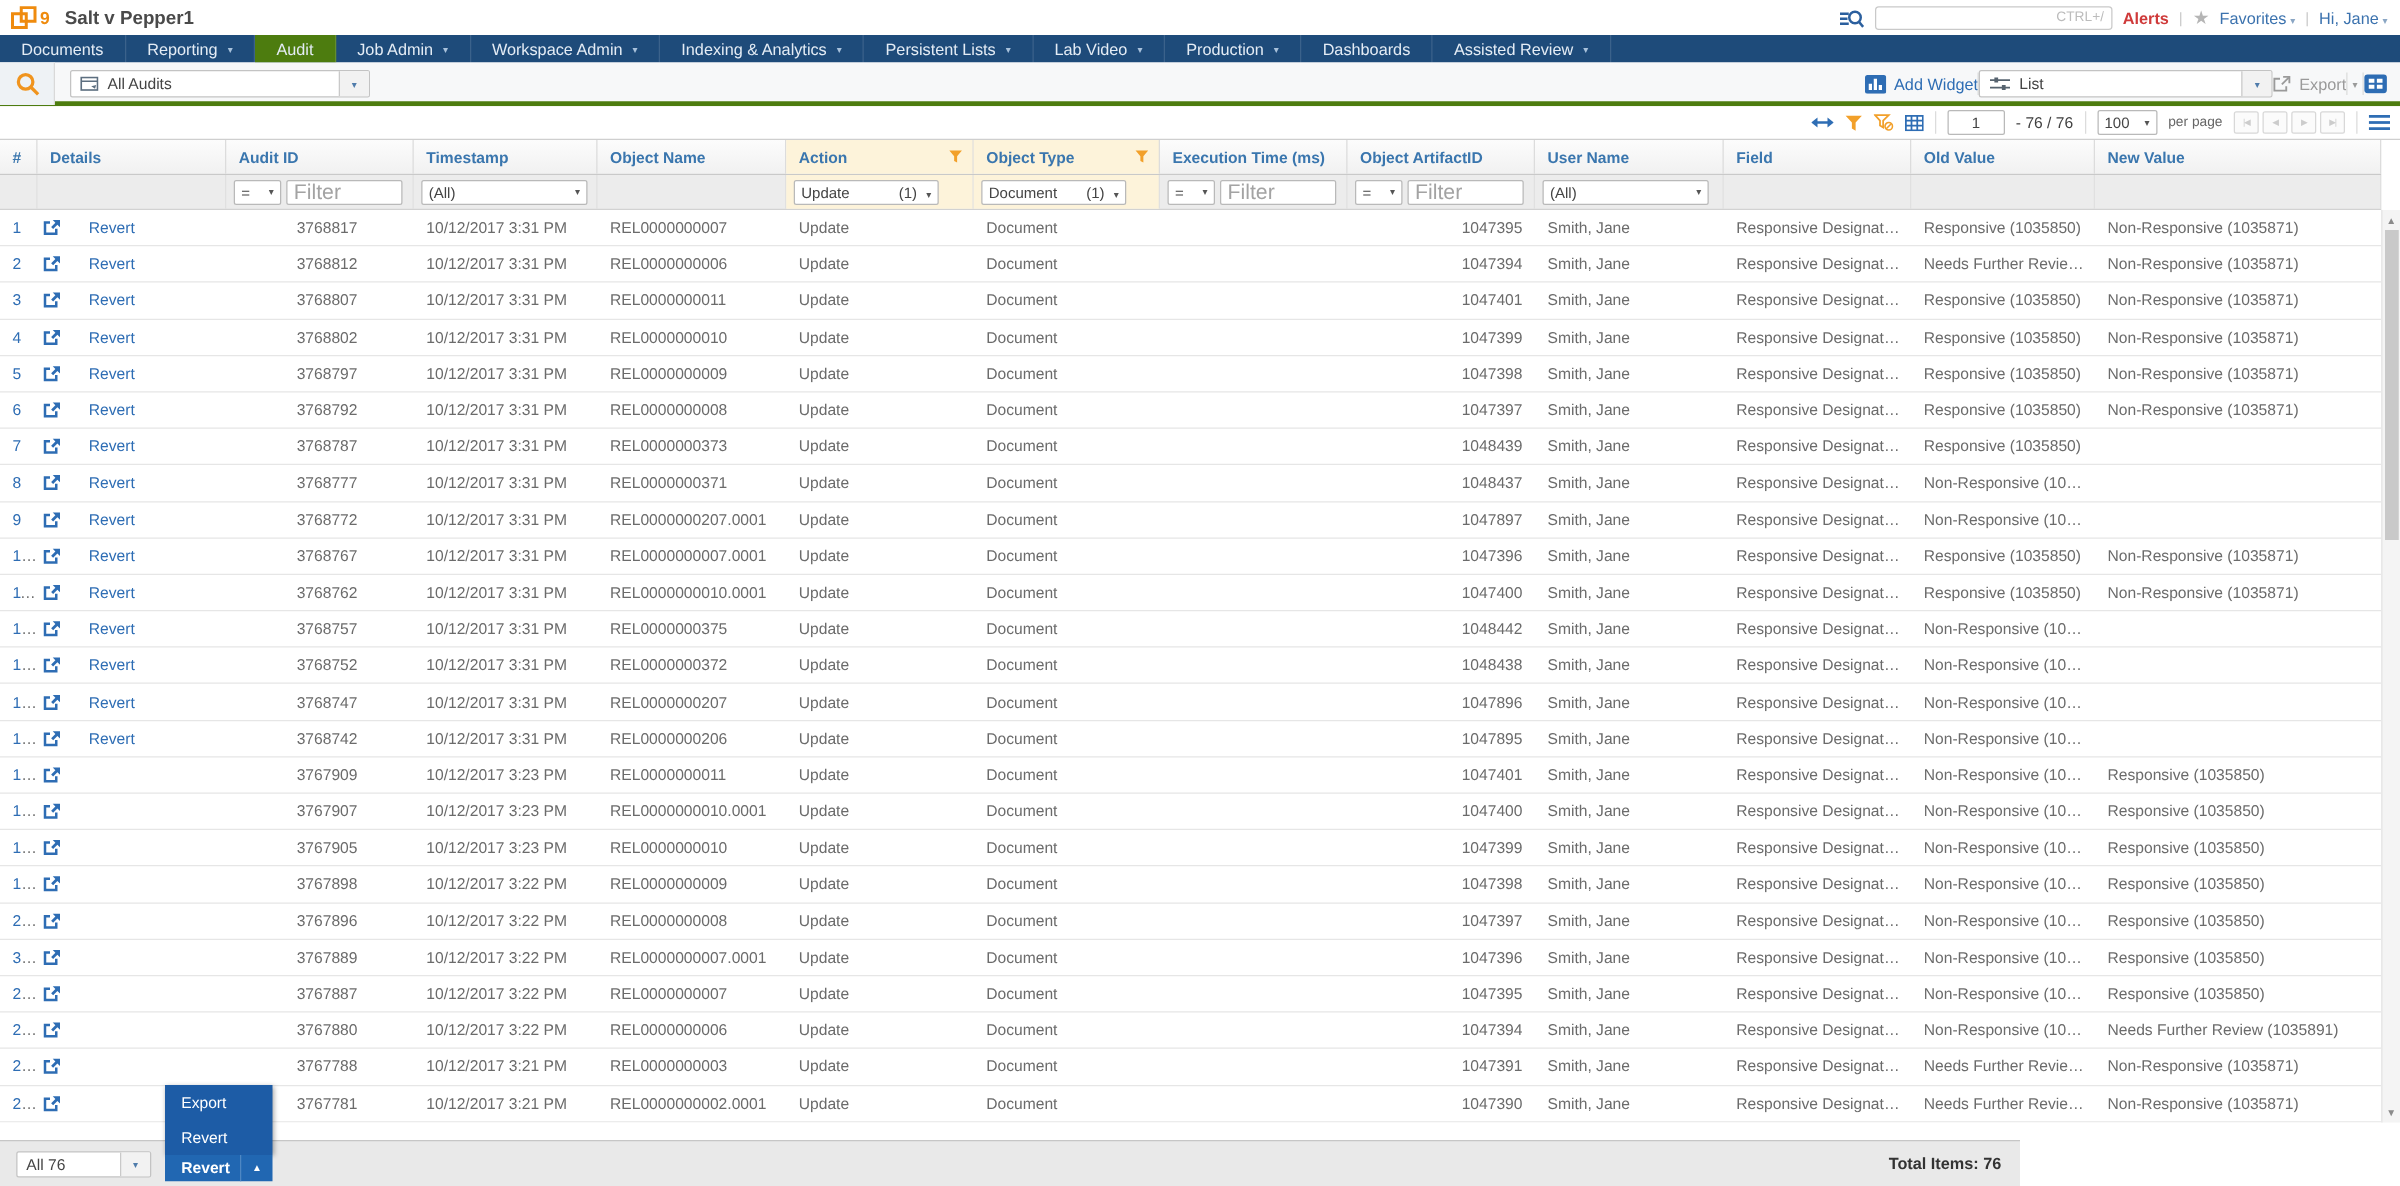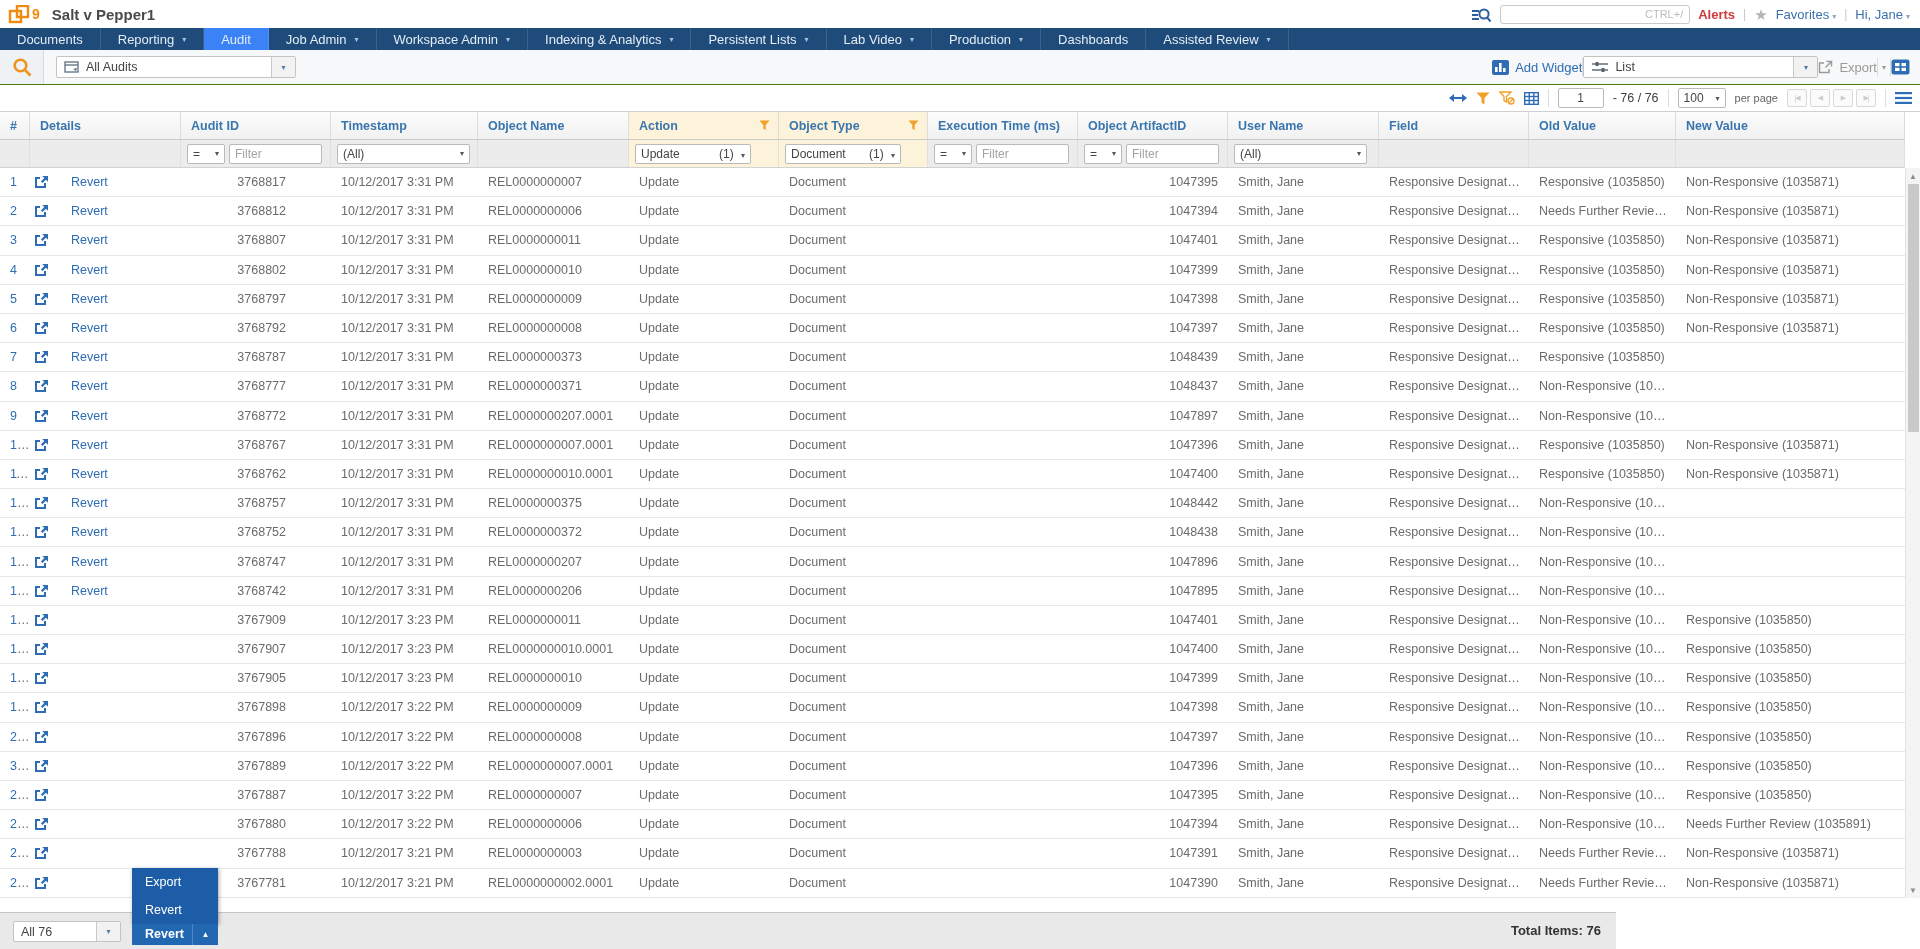--- a/index.html
+++ b/index.html
@@ -17,25 +17,25 @@
   .quicknav-input::placeholder { color:#bcbcbc; }
   .alerts { color:#cf3a3a; font-weight:bold; font-size:13px; text-decoration:none; }
   .tsep { color:#c9c9c9; font-size:12px; }
   .star { color:#b5b5b5; font-size:15px; line-height:1; }
   .toplink { color:#3b72ae; font-size:13px; text-decoration:none; }
   .tchev { color:#8aa6c4; font-size:8px; margin-left:3px; }
 
   
   .navbar { position:absolute; left:0; top:28px; width:1920px; height:22px; background:#1e4b7a; display:flex; }
   .tab { display:flex; align-items:center; padding:0 17px; color:#e4ecf5; font-size:13px; border-right:1px solid rgba(255,255,255,0.13); cursor:pointer; white-space:nowrap; }
-  .tab.active { background:#3b82f6; }
+  .tab.active { background:#4d7c0f; }
   .tab .chev { margin-left:8px; font-size:8px; color:#a9c2dc; }
 
   
-  .toolbar { position:absolute; left:0; top:50px; width:1920px; height:35px; background:#f7f8f9; border-bottom:1px solid #4d7c0f; }
+  .toolbar { position:absolute; left:0; top:50px; width:1920px; height:35px; background:#f7f8f9; border-bottom:4px solid #4d7c0f; }
   .search-btn { position:absolute; left:0; top:0; width:44px; height:34px; background:#eef2f5; border-right:1px solid #d9d9d9; display:flex; align-items:center; justify-content:center; cursor:pointer; }
   .combo { position:absolute; display:flex; align-items:center; background:#fff; border:1px solid #c3c3c3; border-radius:2px; height:22px; }
   .combo .combo-label { flex:1; font-size:12.5px; color:#444; padding-left:7px; white-space:nowrap; overflow:hidden; }
   .combo .combo-btn { width:24px; height:100%; border-left:1px solid #c9c9c9; background:#f2f2f2; display:flex; align-items:center; justify-content:center; color:#4f7cab; font-size:8px; cursor:pointer; }
   .saved-search { left:56px; top:6px; width:240px; }
   .saved-search .cicon { margin-left:7px; display:flex; }
   .toolbar-right { position:absolute; right:10px; top:0; height:34px; display:flex; align-items:center; gap:0; }
   .tool-link { display:flex; align-items:center; gap:6px; color:#2e6db4; font-size:13px; cursor:pointer; white-space:nowrap; }
   .tool-link.disabled { color:#9a9a9a; }
   .vdiv { width:1px; height:18px; background:#dcdcdc; }
@@ -61,21 +61,21 @@
   .hfunnel { display:flex; margin-left:4px; }
   .frow { position:absolute; left:0; top:140px; width:1905px; height:28px; display:flex; background:#ececec; border-bottom:1px solid #d2d2d2; }
   .fcell { display:flex; align-items:center; gap:4px; padding:0 6px; border-right:1px solid #e0e0e0; overflow:hidden; }
   .fcell.filtered { background:#fdf3da; }
   .sel { display:inline-flex; align-items:center; justify-content:space-between; height:20px; background:#fff; border:1px solid #b9b9b9; border-radius:2px; font-size:12px; color:#444; padding:0 5px; cursor:pointer; white-space:nowrap; }
   .sel .arrow { font-size:8px; color:#555; margin-left:4px; }
   .sel.op { width:38px; }
   .sel.wide { width:133px; }
   .sel.mid { width:116px; }
   .cnt { color:#444; }
-  .inp { height:20px; width:93px; border:1px solid #b9b9b9; border-radius:2px; font-size:12px; color:#555; padding:0 5px; outline:none; background:#fff; }
+  .inp { height:20px; width:93px; border:1px solid #b9b9b9; border-radius:2px; font-size:17px; color:#555; padding:0 5px; outline:none; background:#fff; }
   .inp::placeholder { color:#a3a3a3; }
 
   .rows { position:absolute; left:0; top:168px; width:1905px; height:730px; background:#fff; overflow:hidden; }
   .trow { display:flex; align-items:center; height:29.2px; border-bottom:1px solid #e6e6e6; }
   .tcell { padding:0 8px 0 10px; font-size:12.5px; color:#6b6b6b; white-space:nowrap; overflow:hidden; text-overflow:ellipsis; }
   .lnk { color:#2e6db4; text-decoration:none; cursor:pointer; }
   .tcell.details { display:flex; align-items:center; padding-left:4px; overflow:visible; }
   .tcell.details .ext { display:flex; cursor:pointer; }
   .tcell.details .revert { margin-left:22px; font-size:12.5px; }
   .r-audit { text-align:right; padding-right:45px; }

